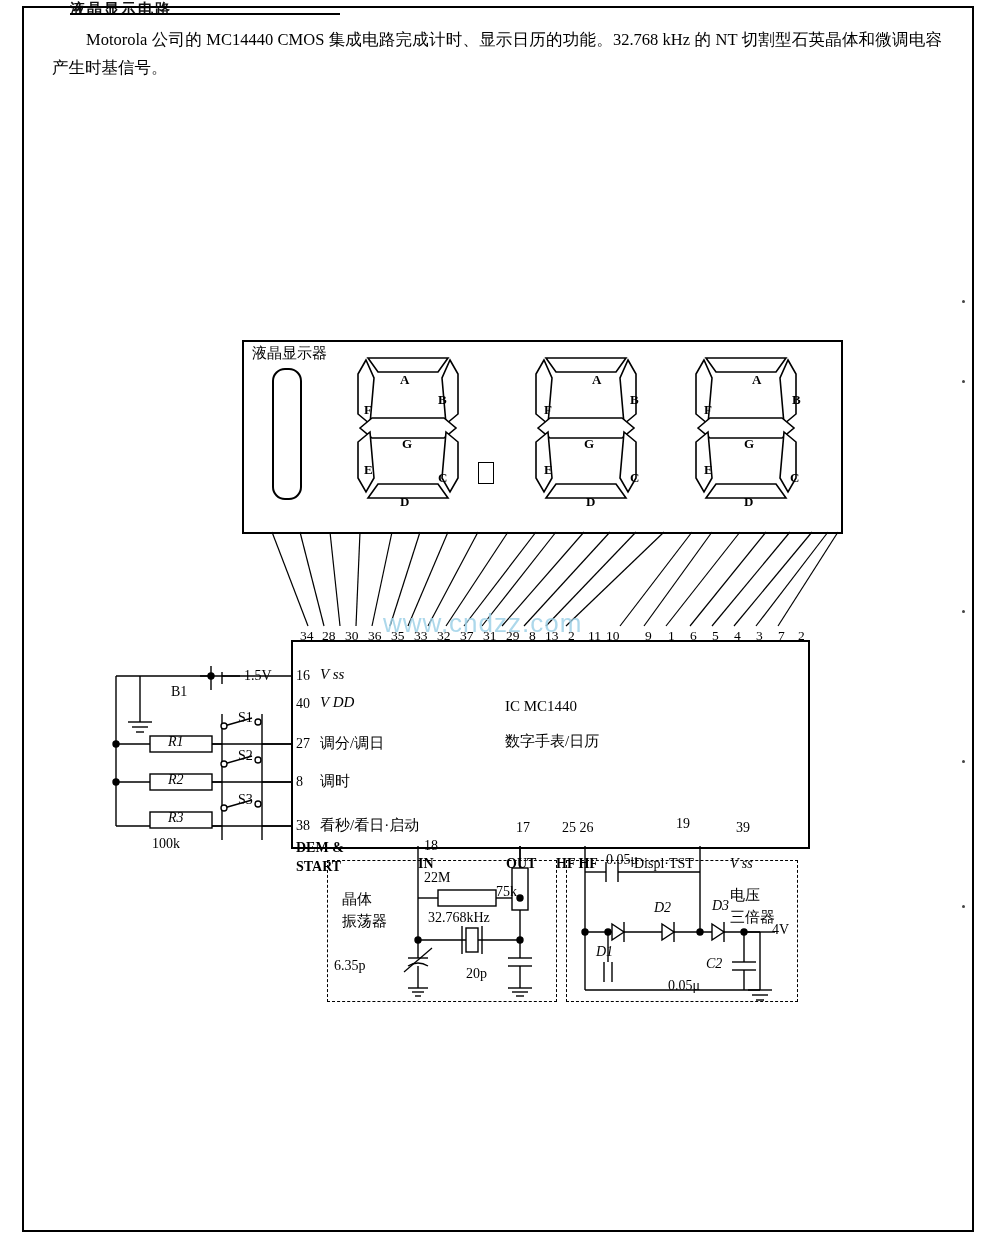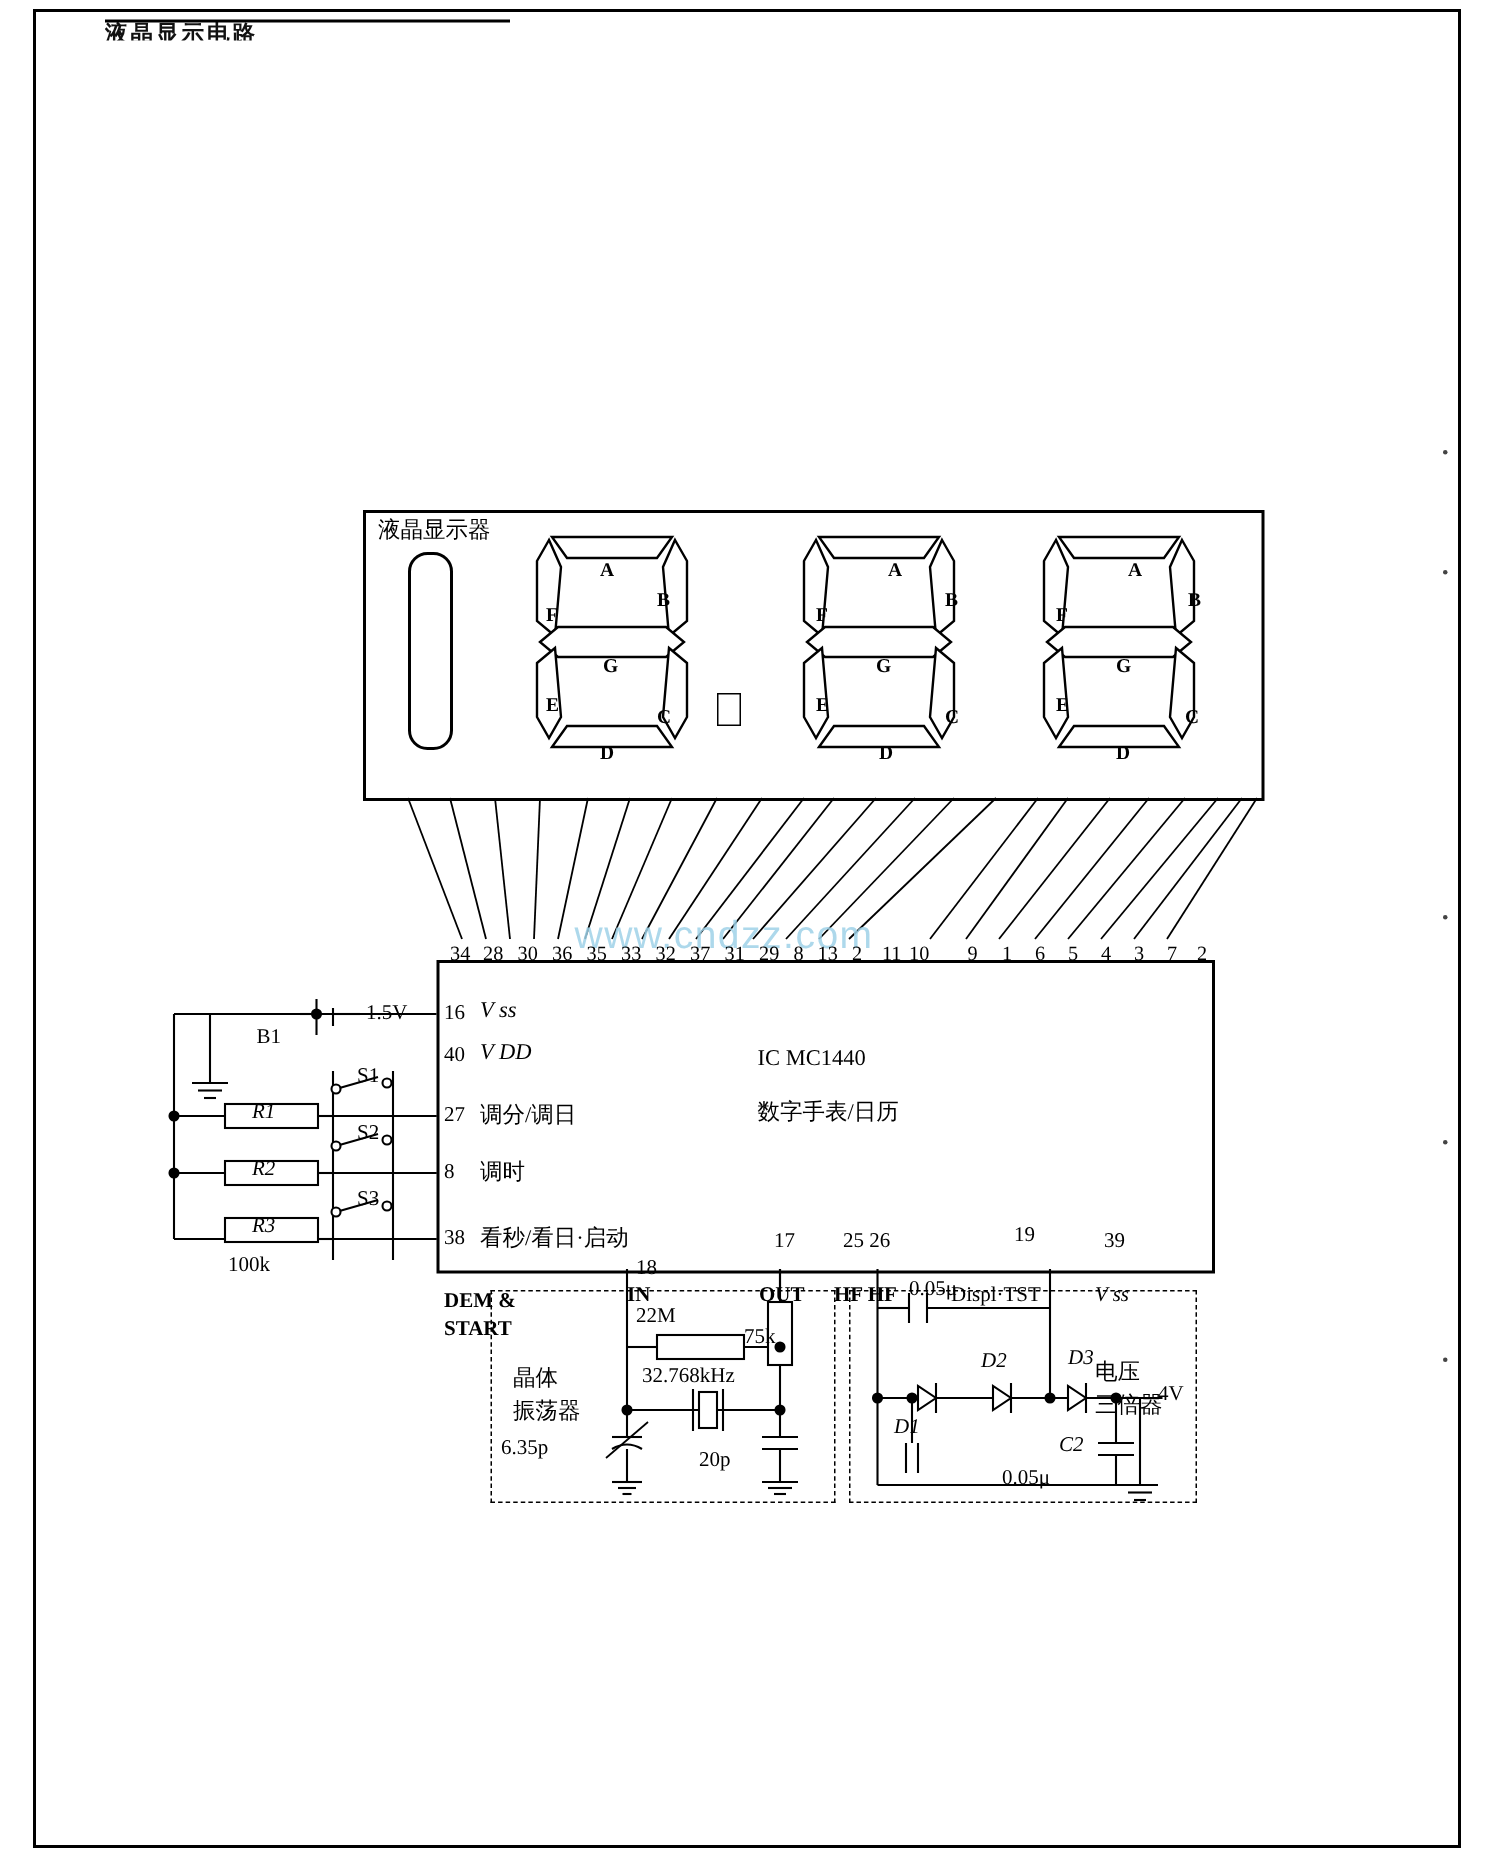--- a/index.html
+++ b/index.html
@@ -1,19 +1,19 @@
 <!DOCTYPE html>
 <html><head>
 <meta charset="utf-8">
 <style>
   html,body{margin:0;padding:0;background:#ffffff;}
   body{width:992px;height:1250px;position:relative;font-family:"Liberation Serif",serif;color:#000;}
   .page{position:absolute;left:0;top:0;width:992px;height:1250px;overflow:hidden;}
   .frame{position:absolute;left:22px;top:6px;width:948px;height:1222px;border:2px solid #000;}
-  .topline{position:absolute;left:70px;top:13px;width:290px;height:14px;overflow:hidden;}
+  .topline{position:absolute;left:70px;top:0px;width:290px;height:14px;overflow:hidden;}
   .topline .t{font-size:15px;font-weight:bold;letter-spacing:2px;color:#111;}
   .hr{position:absolute;left:70px;top:13px;width:270px;height:2px;background:#000;}
   p.body{position:absolute;font-size:16.5px;line-height:28px;text-align:justify;margin:0;}
   #para1{left:52px;top:26px;width:890px;text-indent:34px;}
   #para2{left:52px;top:88px;width:890px;text-indent:34px;}
 
   
   .lcd-box{position:absolute;left:242px;top:340px;width:597px;height:190px;border:2px solid #000;}
   .lcd-label{position:absolute;left:248px;top:342px;font-size:15px;padding:2px 4px;background:#fff;}
   .colon{position:absolute;width:14px;height:20px;border:1.5px solid #000;background:#fff;}
@@ -25,38 +25,39 @@
   .ic-box{position:absolute;left:291px;top:640px;width:515px;height:205px;border:2px solid #000;}
   .ic-title{position:absolute;font-size:15px;}
   .pinrow{position:absolute;top:628px;left:300px;width:500px;height:18px;font-size:13.5px;}
   .pinrow span{position:absolute;top:0;}
   .leftpin{position:absolute;font-size:14px;}
   .leftlab{position:absolute;font-size:15px;}
   .botlab{position:absolute;font-size:14px;}
   .botnum{position:absolute;font-size:14px;}
 
   .dash{position:absolute;border:1.5px dashed #000;}
-  .txt{position:absolute;font-size:14px;margin-top:20px;}
+  .txt{position:absolute;font-size:14px;}
   .comp-label{position:absolute;font-size:14px;text-align:right;}
   svg{position:absolute;left:0;top:0;overflow:visible;}
   .watermark{position:absolute;left:383px;top:608px;font-size:26px;color:#9fd2e8;font-family:"Liberation Sans",sans-serif;letter-spacing:1px;opacity:.85;}
   .edgedot{position:absolute;width:3px;height:3px;background:#444;border-radius:50%;}
 </style>
 </head>
 <body>
 
 <div class="page">
 
   <div class="topline">
     <span class="t">液晶显示电路</span>
   </div>
   <div class="hr"></div>
 
   <div class="frame"></div>
 
+  <p class="body" id="para1">Motorola 公司的 MC14440 CMOS 集成电路完成计时、显示日历的功能。32.768 kHz 的 NT 切割型石英晶体和微调电容产生时基信号。</p>
 
   <div class="edgedot" style="left:962px;top:300px"></div>
   <div class="edgedot" style="left:962px;top:380px"></div>
   <div class="edgedot" style="left:962px;top:610px"></div>
   <div class="edgedot" style="left:962px;top:760px"></div>
   <div class="edgedot" style="left:962px;top:905px"></div>
 
   <div class="lcd-box"></div>
   <div class="lcd-label">液晶显示器</div>
   <div class="onebar"></div>

